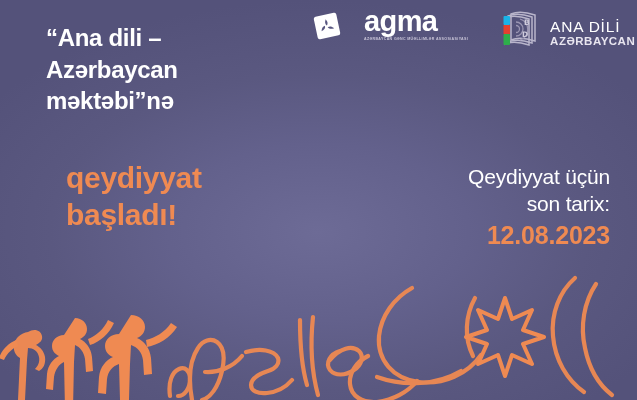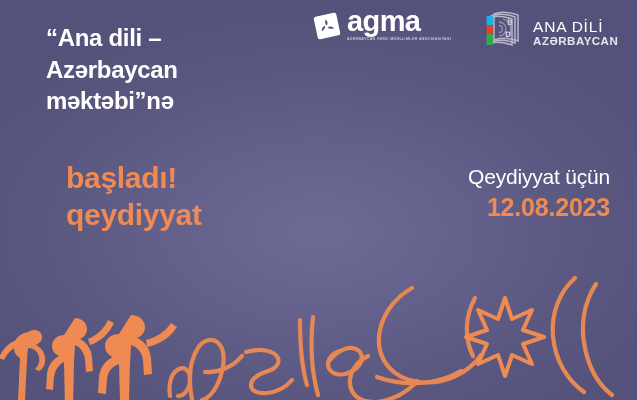--- a/index.html
+++ b/index.html
@@ -24,21 +24,21 @@
     position: absolute;
     top: 8px;
     left: 312px;
     display: flex;
     align-items: flex-start;
     gap: 26px;
   }
   .agma-logo {
     display: flex;
     align-items: flex-start;
-    gap: 5px;
+    gap: 22px;
   }
   .agma-mark { margin-top: 3px; }
   .agma-text-wrap { display: flex; flex-direction: column; }
   .agma-word {
     color: #ffffff;
     font-size: 29px;
     font-weight: 700;
     letter-spacing: -0.6px;
     line-height: 0.92;
   }
@@ -193,26 +193,27 @@
 
   </div>
 
   <div class="headline">
     <div class="headline-line">“Ana dili –</div>
     <div class="headline-line">Azərbaycan</div>
     <div class="headline-line">məktəbi”nə</div>
   </div>
 
   <div class="subhead">
+    <div class="subhead-line">qeydiyyat</div>
     <div class="subhead-line">başladı!</div>
-    <div class="subhead-line">qeydiyyat</div>
   </div>
 
   <div class="deadline">
     <div class="deadline-l1">Qeydiyyat üçün</div>
+    <div class="deadline-l2">son tarix:</div>
     <div class="deadline-date">12.08.2023</div>
   </div>
 
   <svg class="artwork" viewBox="0 0 637 140">
 
     <g fill="#ef8a52">
       <path d="M28 72 c6 -4 13 -2 14 4 c1 5 -3 7 -6 9 c4 2 8 6 9 12 c1 7 -2 12 -6 14 l-4 -2 c3 -3 5 -7 4 -12 c-1 -6 -6 -9 -11 -9 l-1 12 l-2 40 l-7 0 l2 -42 c-4 -2 -7 -7 -6 -13 c1 -7 7 -12 14 -13 z" opacity="0.97"></path>
       <path d="M18 86 c-5 2 -11 7 -14 14 l-5 -2 c3 -9 10 -15 17 -18 z"></path>
 
       <path d="M75 58 c7 0 12 5 12 11 c0 5 -3 8 -7 10 c6 3 11 9 12 18 l1 14 l-7 1 l-1 -13 c-1 -7 -5 -12 -10 -14 l-1 17 l-1 47 l-8 0 l-1 -47 c-5 2 -9 8 -10 15 l-1 13 l-7 -1 l1 -15 c1 -9 6 -15 12 -18 c-4 -2 -7 -5 -7 -10 c0 -6 5 -11 12 -11 z"></path>

